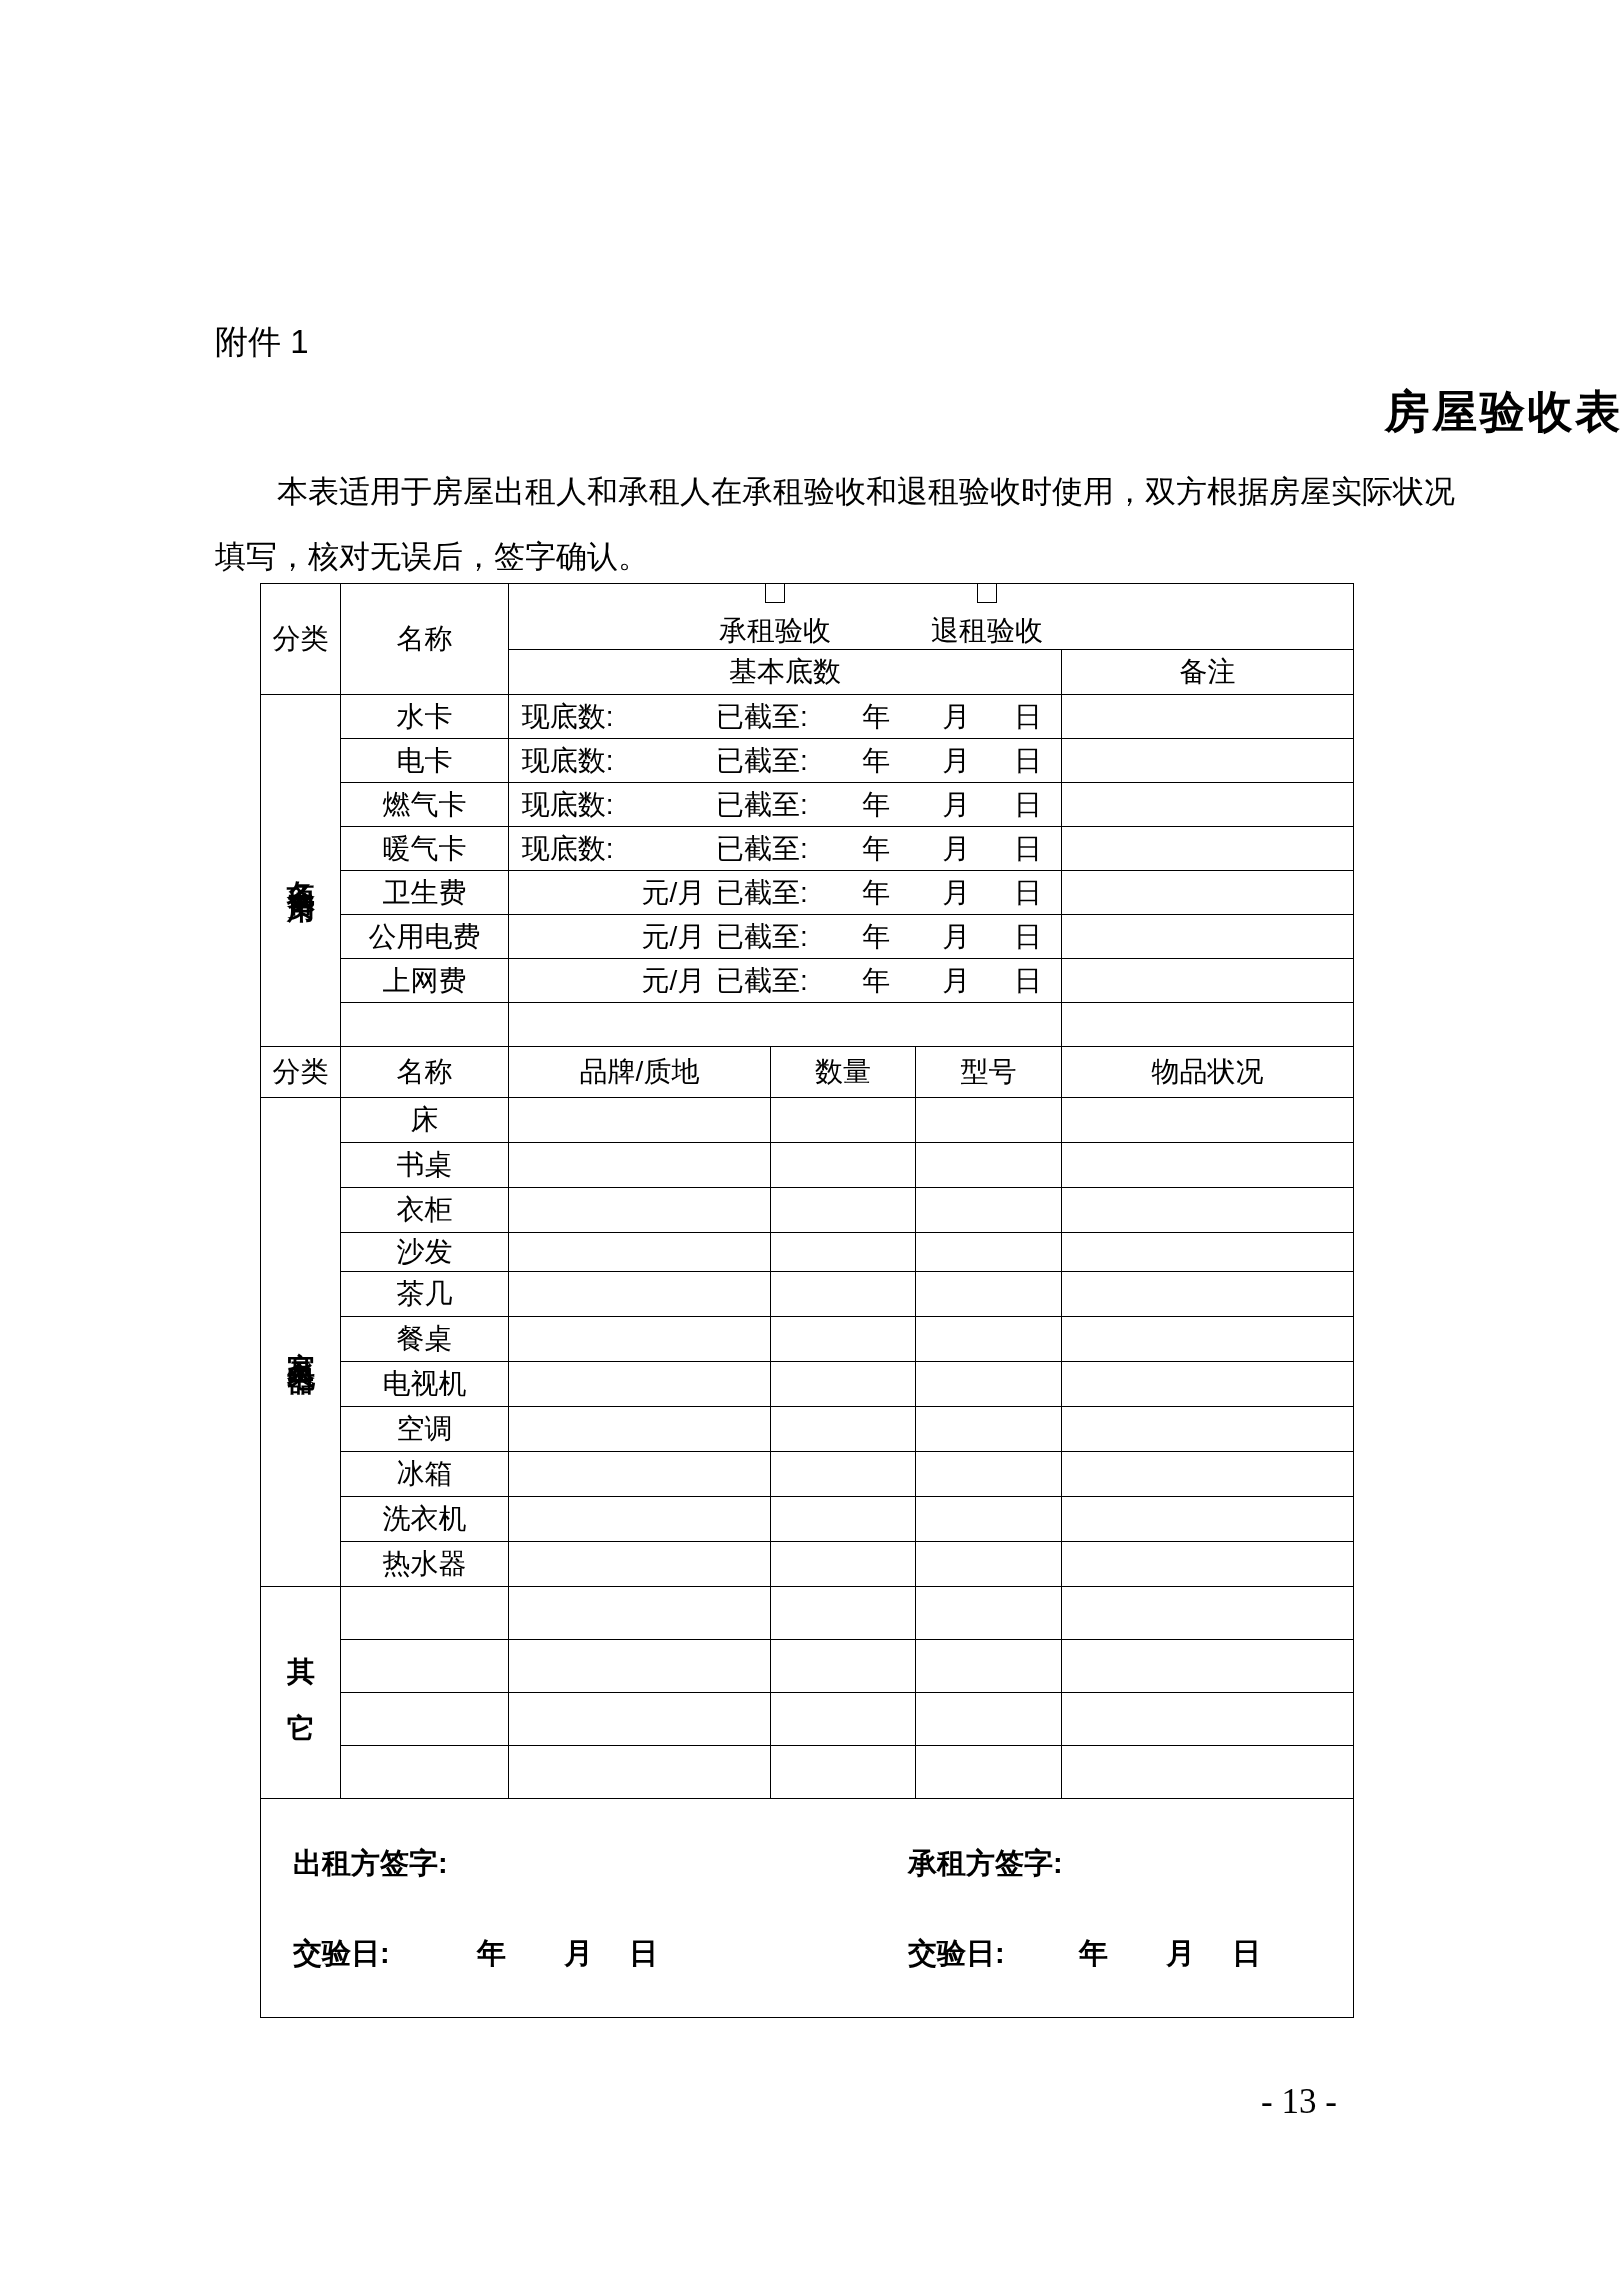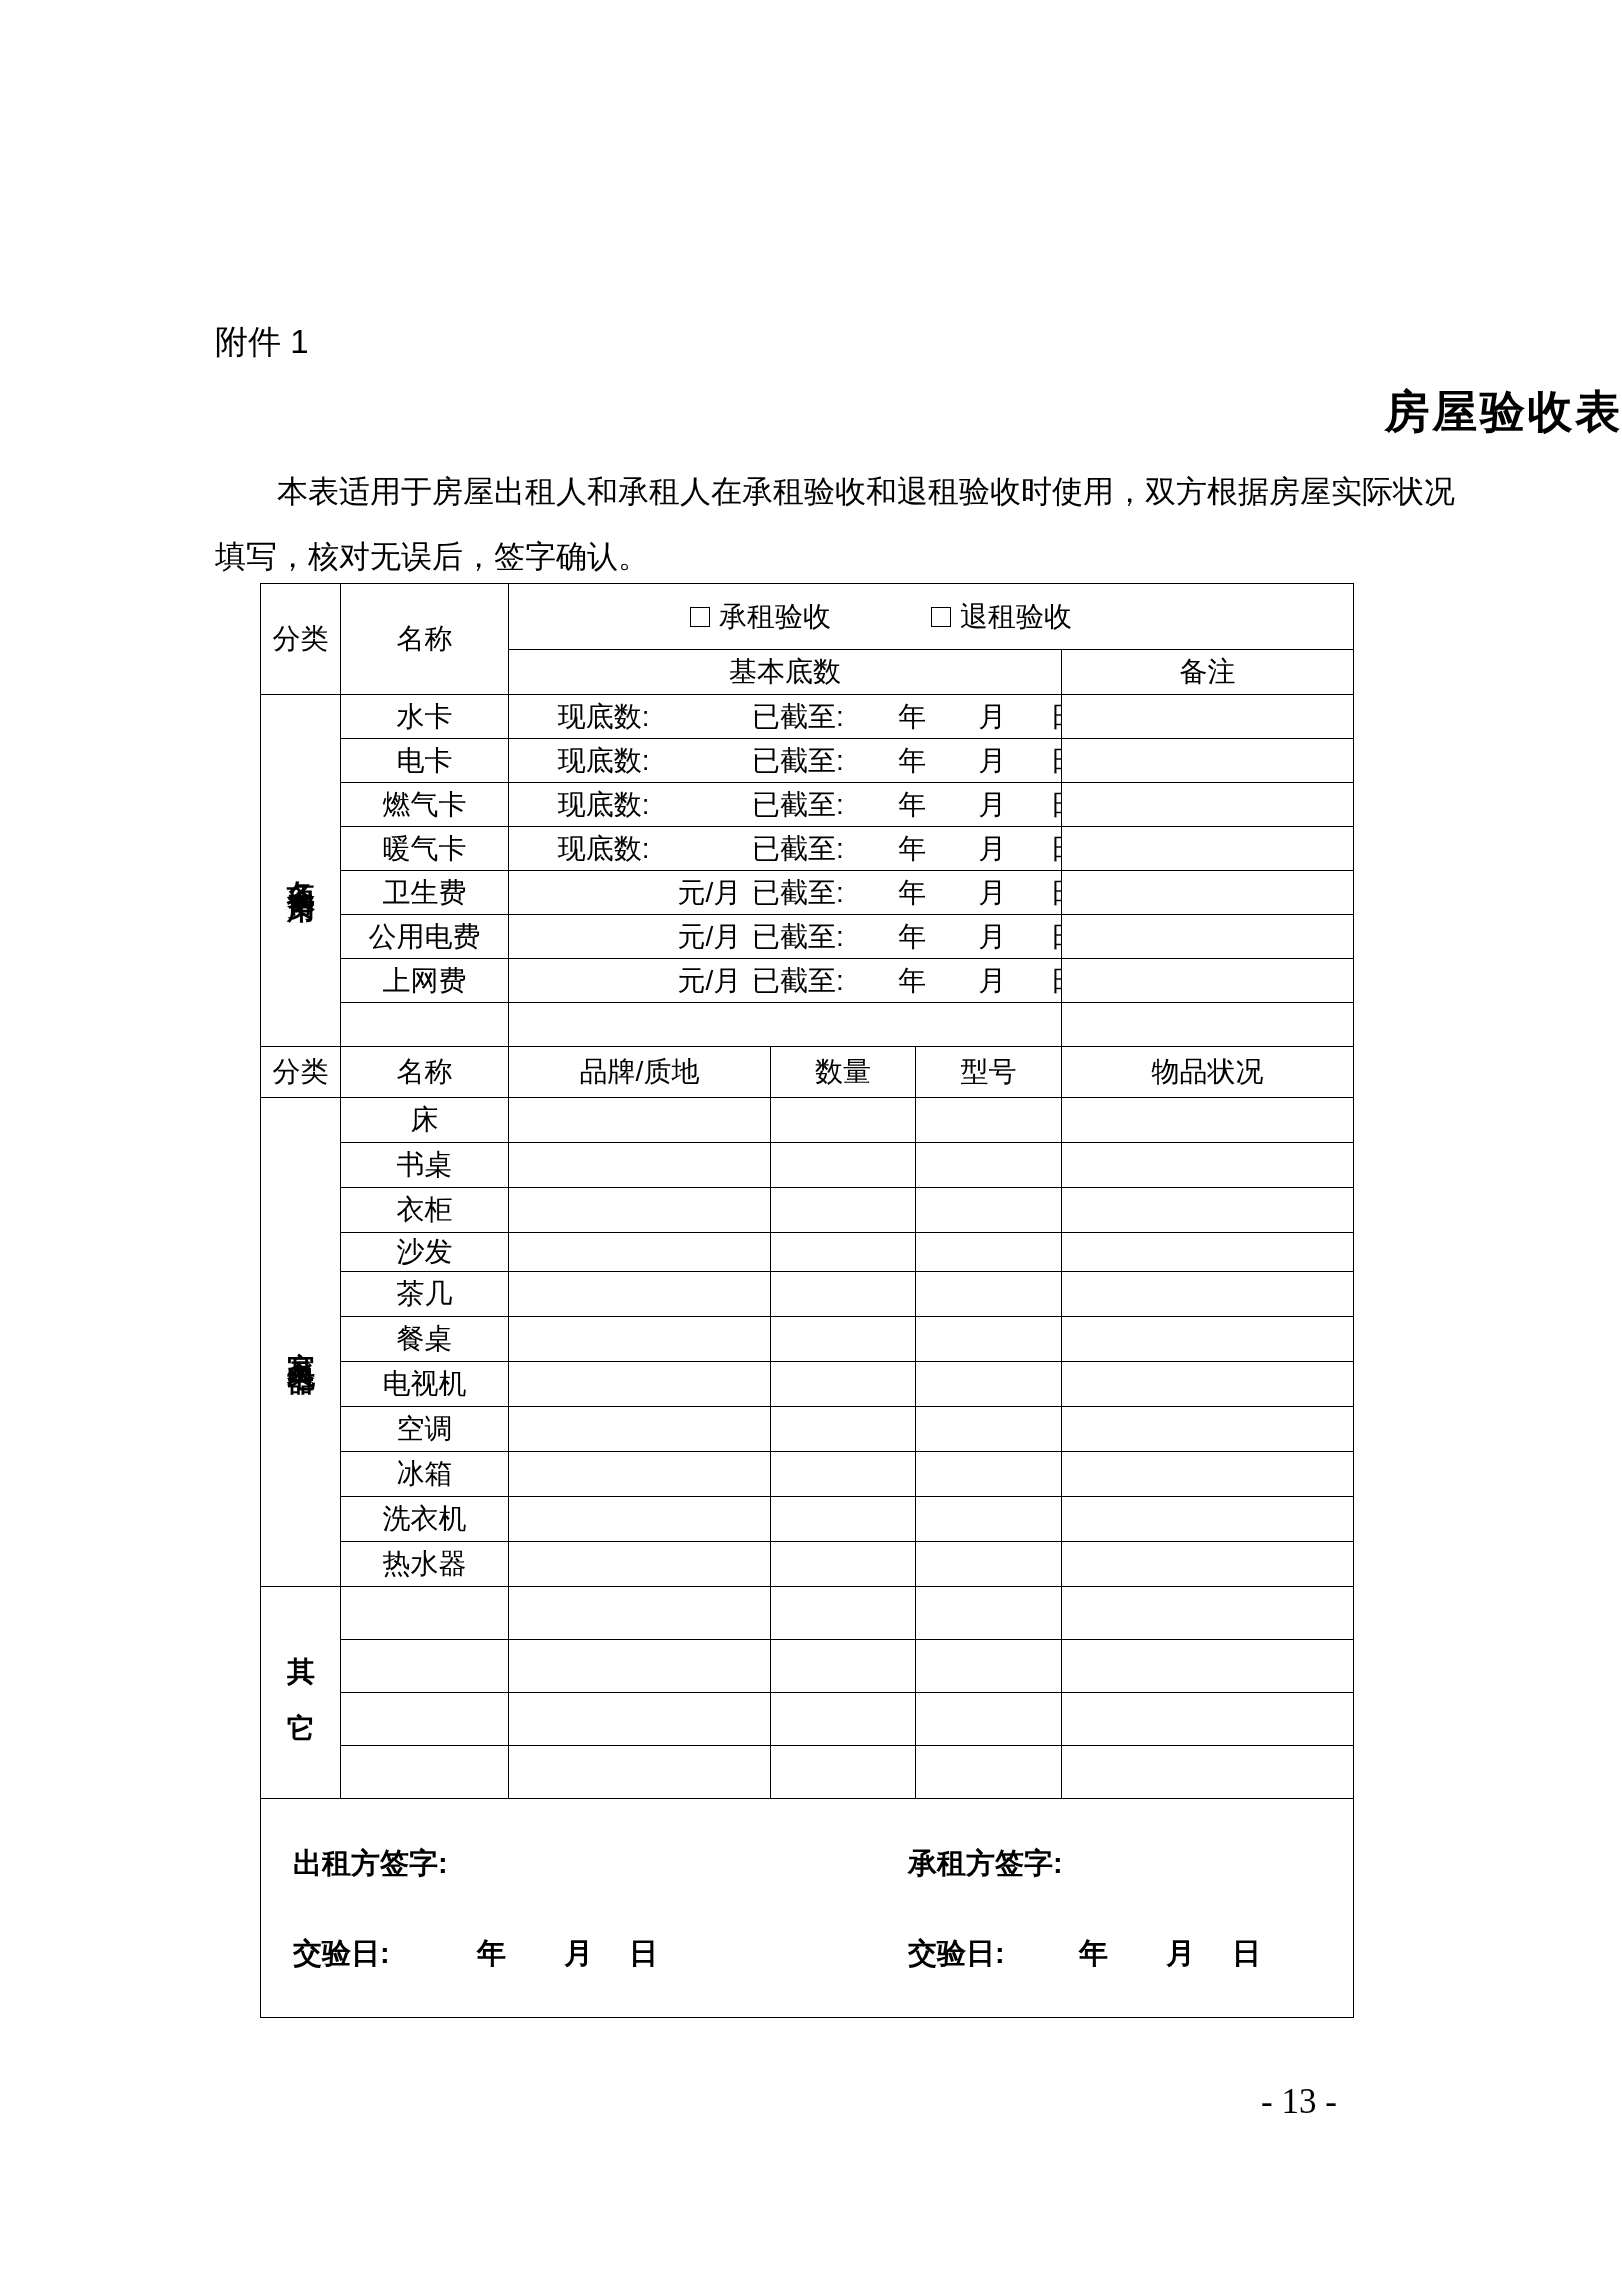--- a/index.html
+++ b/index.html
@@ -40,32 +40,31 @@
     vertical-align: middle;
     overflow: hidden;
   }
 
   
   .check-line {
     display: flex; justify-content: center; align-items: center;
     gap: 100px; height: 65px;
     position: relative; left: -50px;
   }
-  .check-item { display: flex; align-items: center; gap: 9px; }
+  .check-item { display: flex; align-items: center; gap: 9px; flex-direction: column; }
   .checkbox {
     display: inline-block; width: 20px; height: 20px;
     border: 1.8px solid #000; background: #fff; box-sizing: border-box;
   }
 
   
   .fee-line { position: relative; width: 100%; height: 42px; }
   .fee-line span {
     position: absolute; top: 50%; transform: translateY(-50%);
     white-space: nowrap;
-    margin-left: 36px;
   }
   .fl-prefix.card  { left: 12.7px; }
   .fl-prefix.month { left: 24%; }
   .fl-cutoff { left: 37.5%; }
   .fl-year  { left: 64%; }
   .fl-month { left: 78.5%; }
   .fl-day   { left: 91.5%; }
 
   
   .vlabel {

